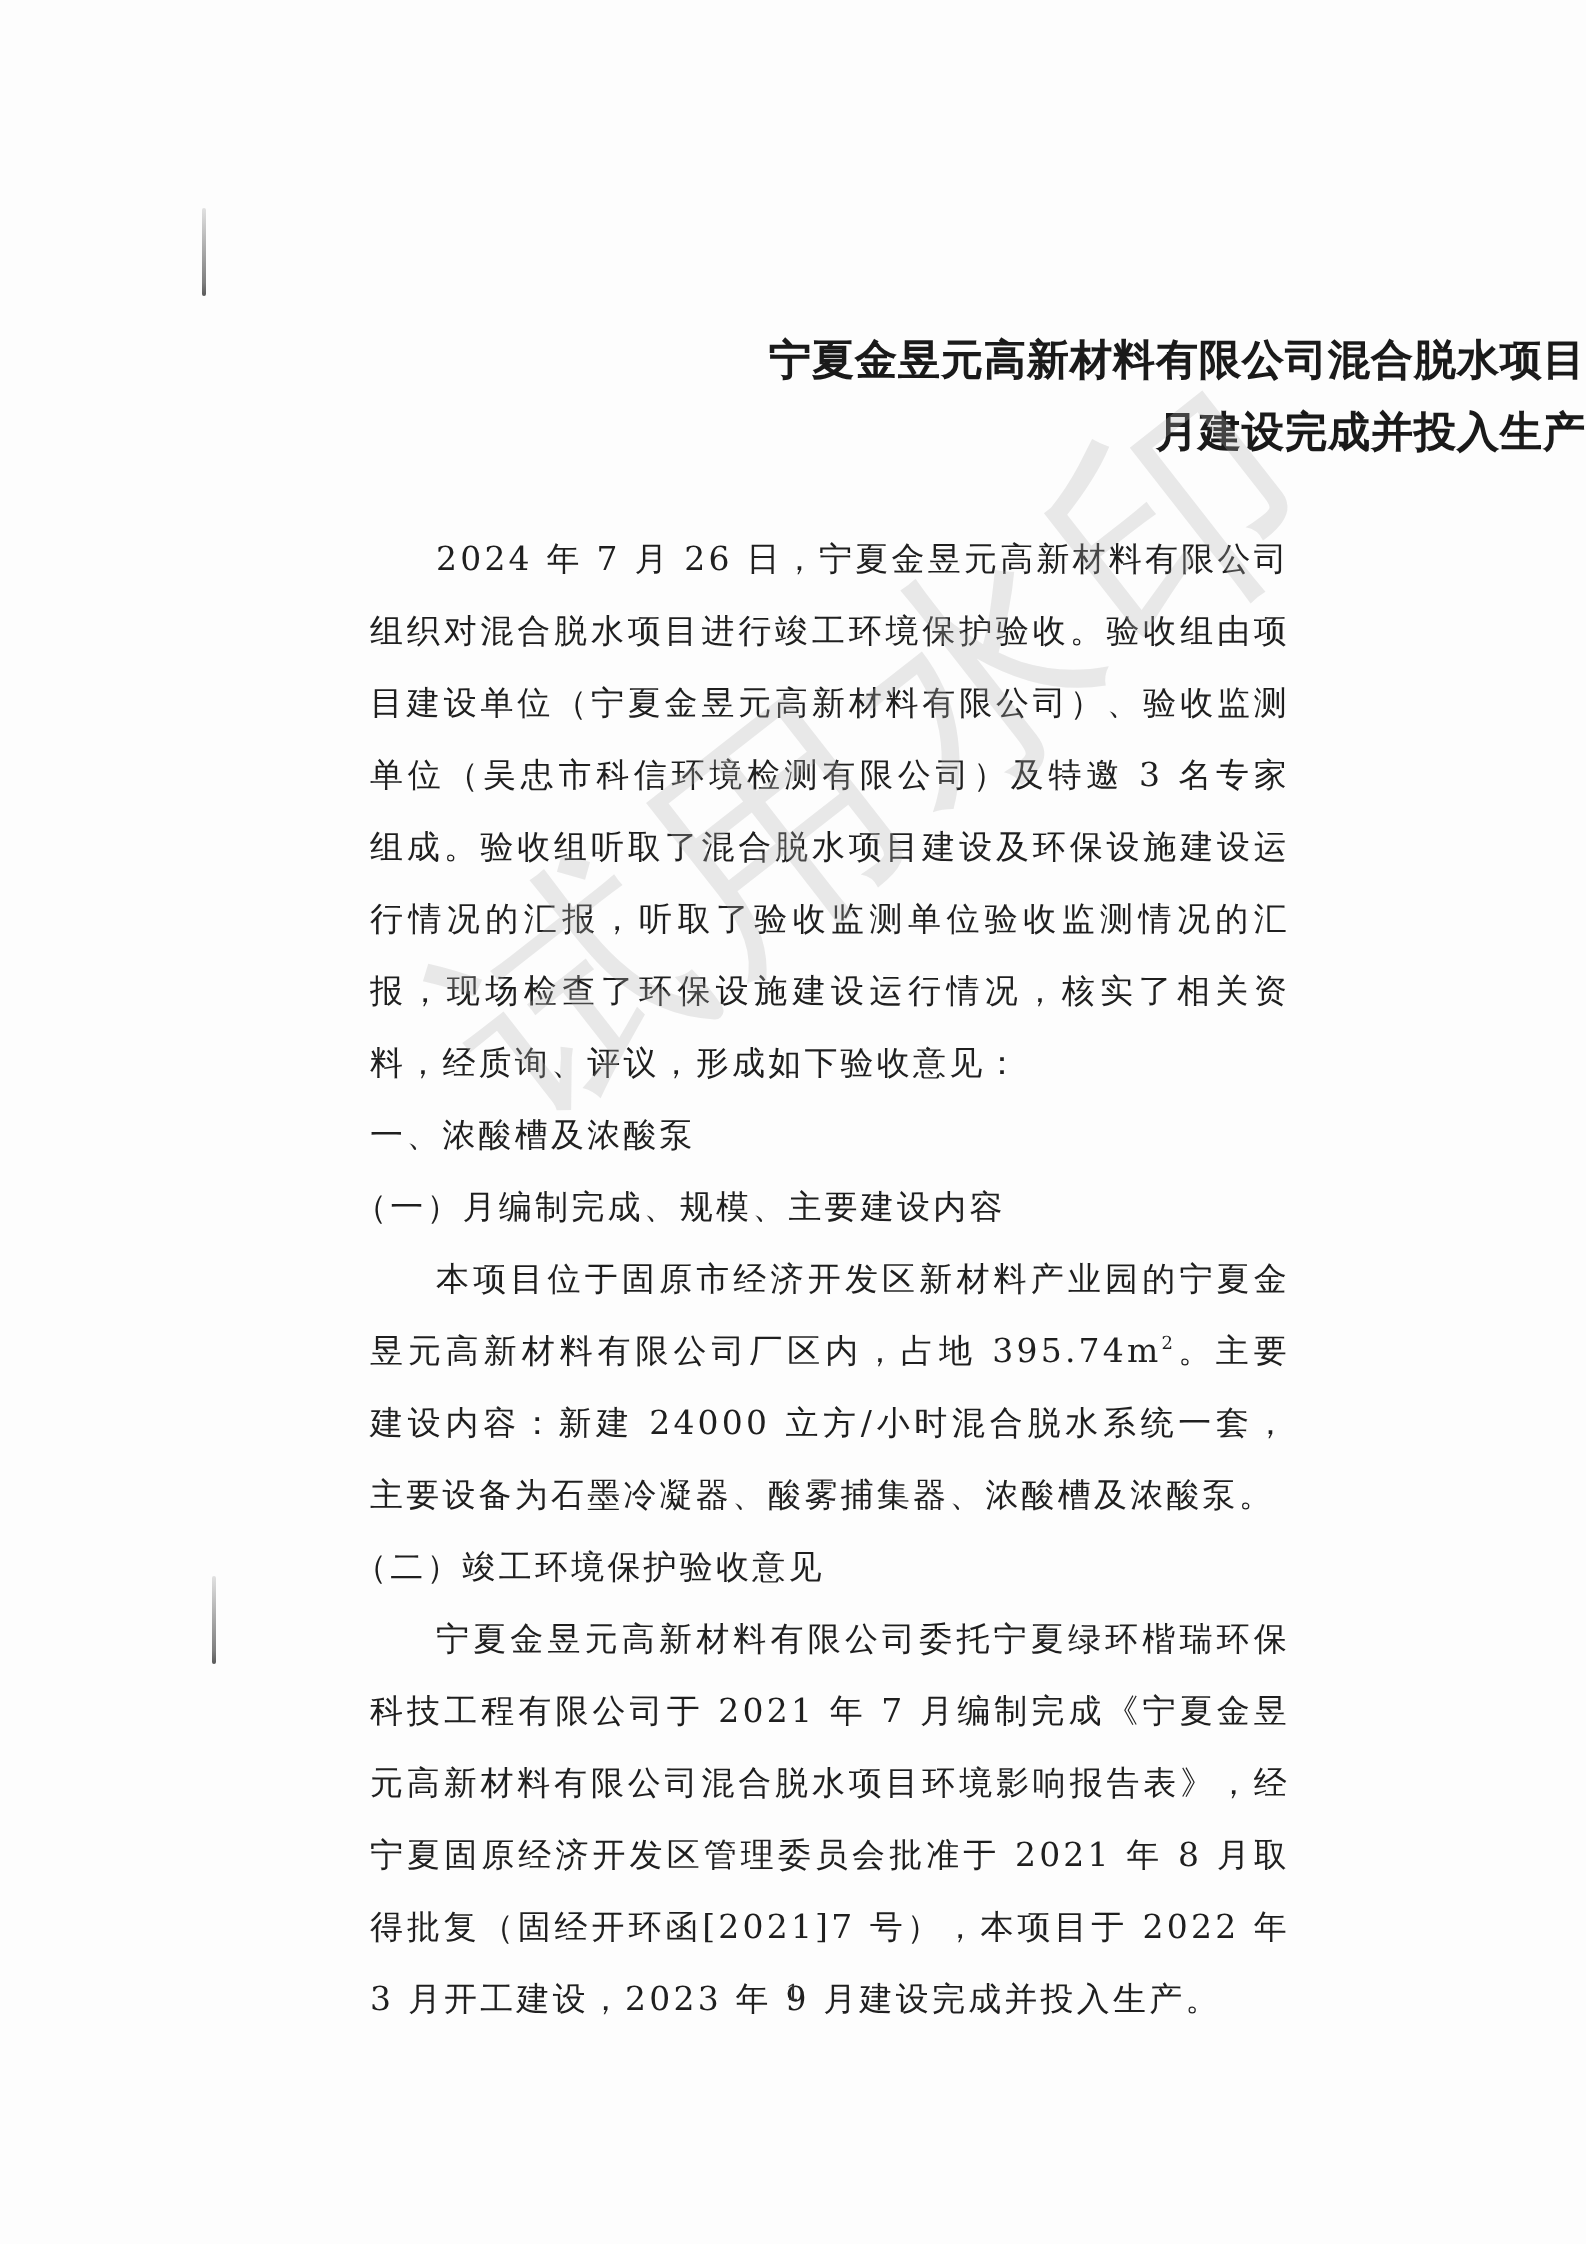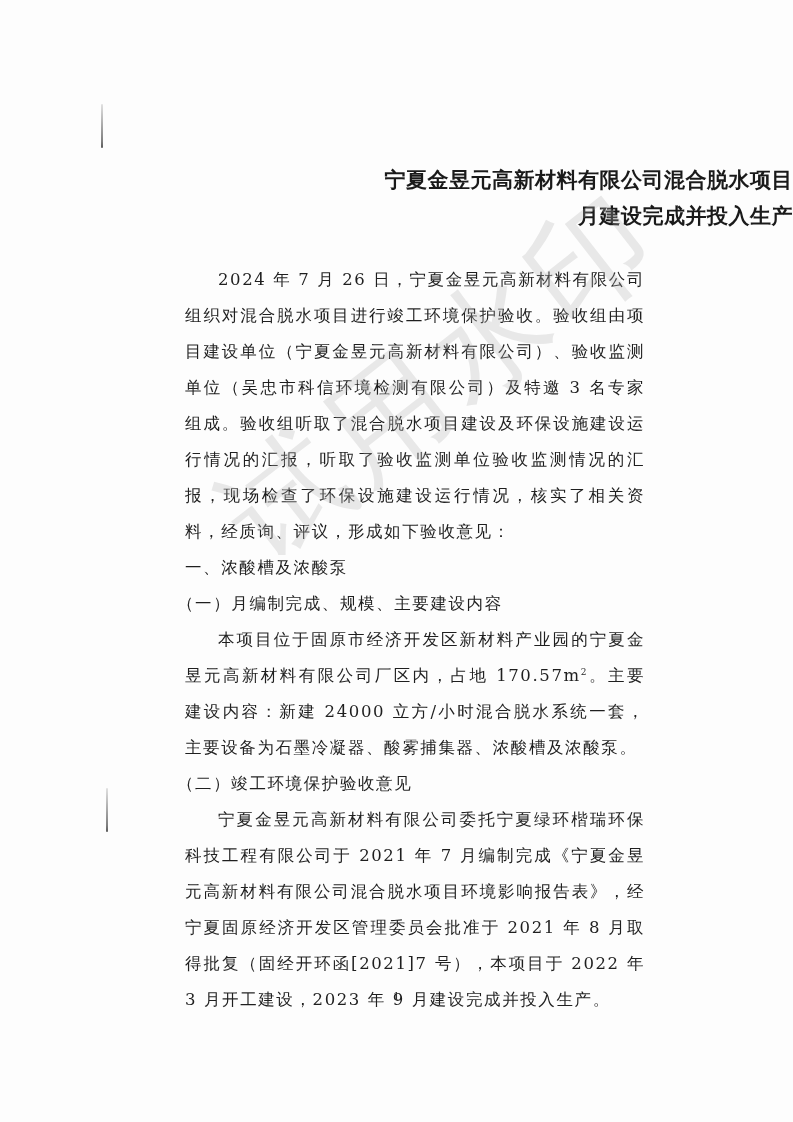--- a/index.html
+++ b/index.html
@@ -99,21 +99,21 @@
   <div class="title" style="top:166px;">宁夏金昱元高新材料有限公司混合脱水项目</div>
   <div class="title" style="top:202px;">月建设完成并投入生产</div>
 
   <div class="body-text" style="top:262px;">
     <p class="para indent">2024 年 7 月 26 日，宁夏金昱元高新材料有限公司组织对混合脱水项目进行竣工环境保护验收。验收组由项目建设单位（宁夏金昱元高新材料有限公司）、验收监测单位（吴忠市科信环境检测有限公司）及特邀 3 名专家组成。验收组听取了混合脱水项目建设及环保设施建设运行情况的汇报，听取了验收监测单位验收监测情况的汇报，现场检查了环保设施建设运行情况，核实了相关资料，经质询、评议，形成如下验收意见：</p>
 
     <p class="heading">一、浓酸槽及浓酸泵</p>
 
     <p class="sub-heading">（一）月编制完成、规模、主要建设内容</p>
 
-    <p class="para indent"><span>本项目位于固原市经济开发区新材料产业园的宁夏金昱元高新材料有限公司厂区内，占地 170.57m</span><sup>2</sup><span>。主要建设内容：新建 24000 立方/小时混合脱水系统一套，主要设备为石墨冷凝器、酸雾捕集器、浓酸槽及浓酸泵。</span></p>
+    <p class="para indent"><span>本项目位于固原市经济开发区新材料产业园的宁夏金昱元高新材料有限公司厂区内，占地 395.74m</span><sup>2</sup><span>。主要建设内容：新建 24000 立方/小时混合脱水系统一套，主要设备为石墨冷凝器、酸雾捕集器、浓酸槽及浓酸泵。</span></p>
 
     <p class="sub-heading">（二）竣工环境保护验收意见</p>
 
     <p class="para indent">宁夏金昱元高新材料有限公司委托宁夏绿环楷瑞环保科技工程有限公司于 2021 年 7 月编制完成《宁夏金昱元高新材料有限公司混合脱水项目环境影响报告表》，经宁夏固原经济开发区管理委员会批准于 2021 年 8 月取得批复（固经开环函[2021]7 号），本项目于 2022 年 3 月开工建设，2023 年 9 月建设完成并投入生产。</p>
   </div>
 
   <div class="page-number">1</div>
 
   <div class="watermark">试用水印</div>
 </div>

